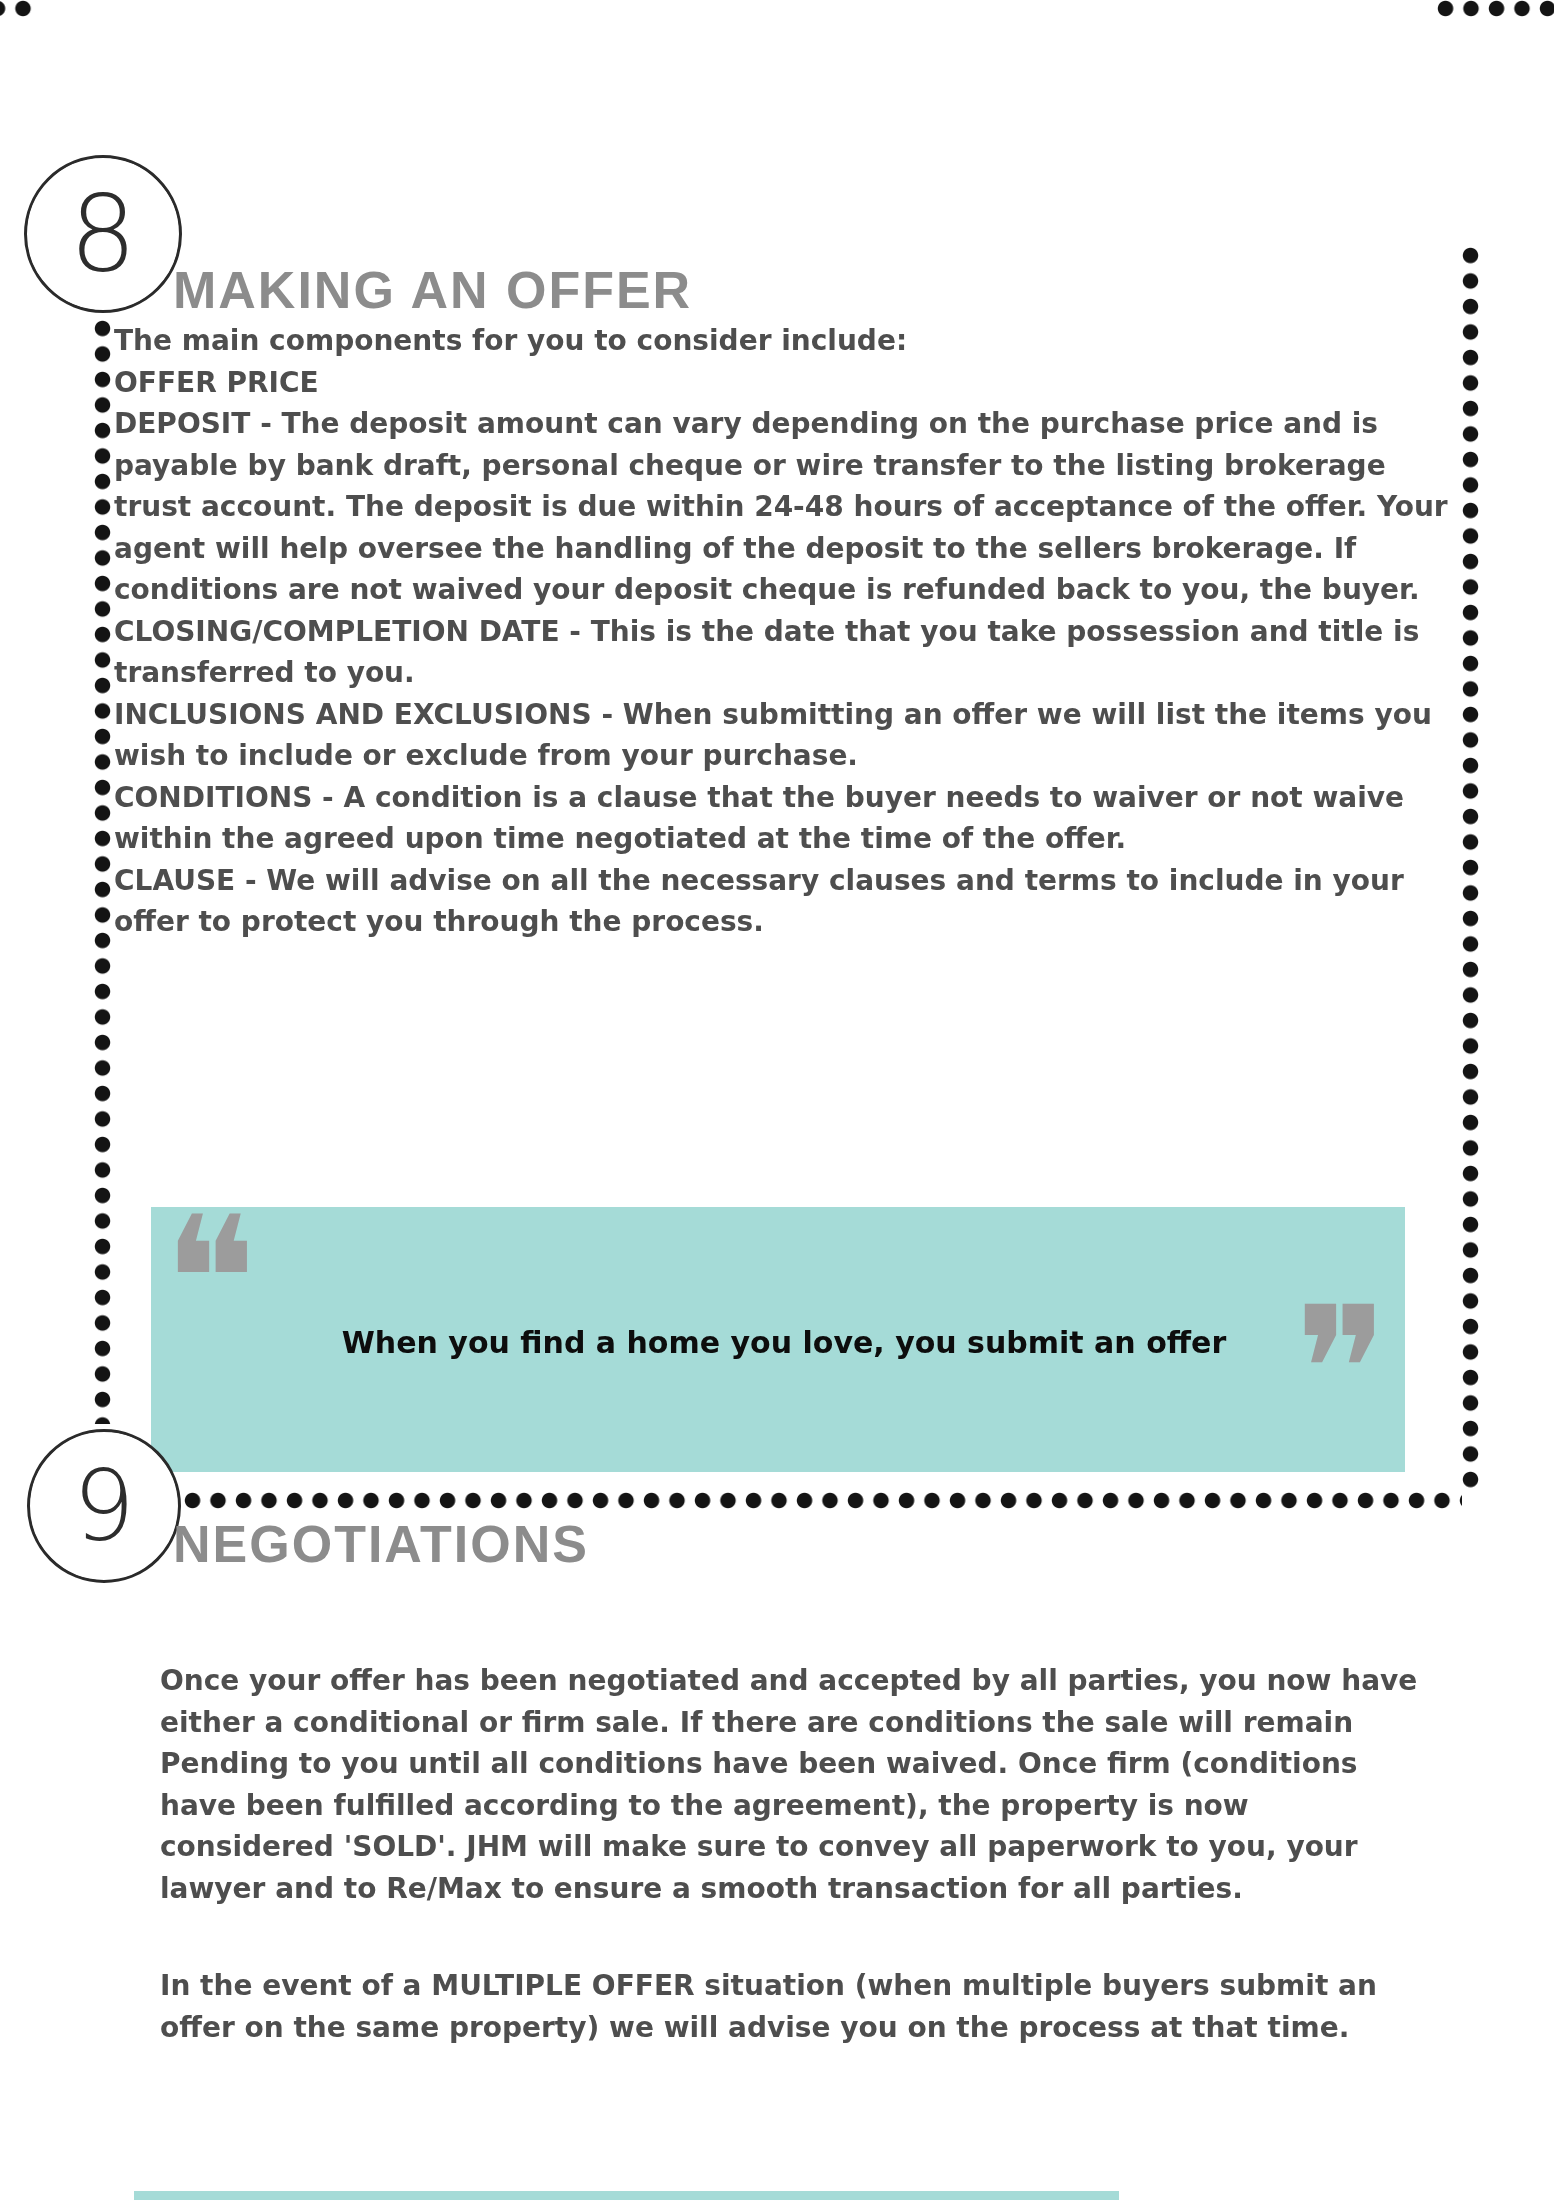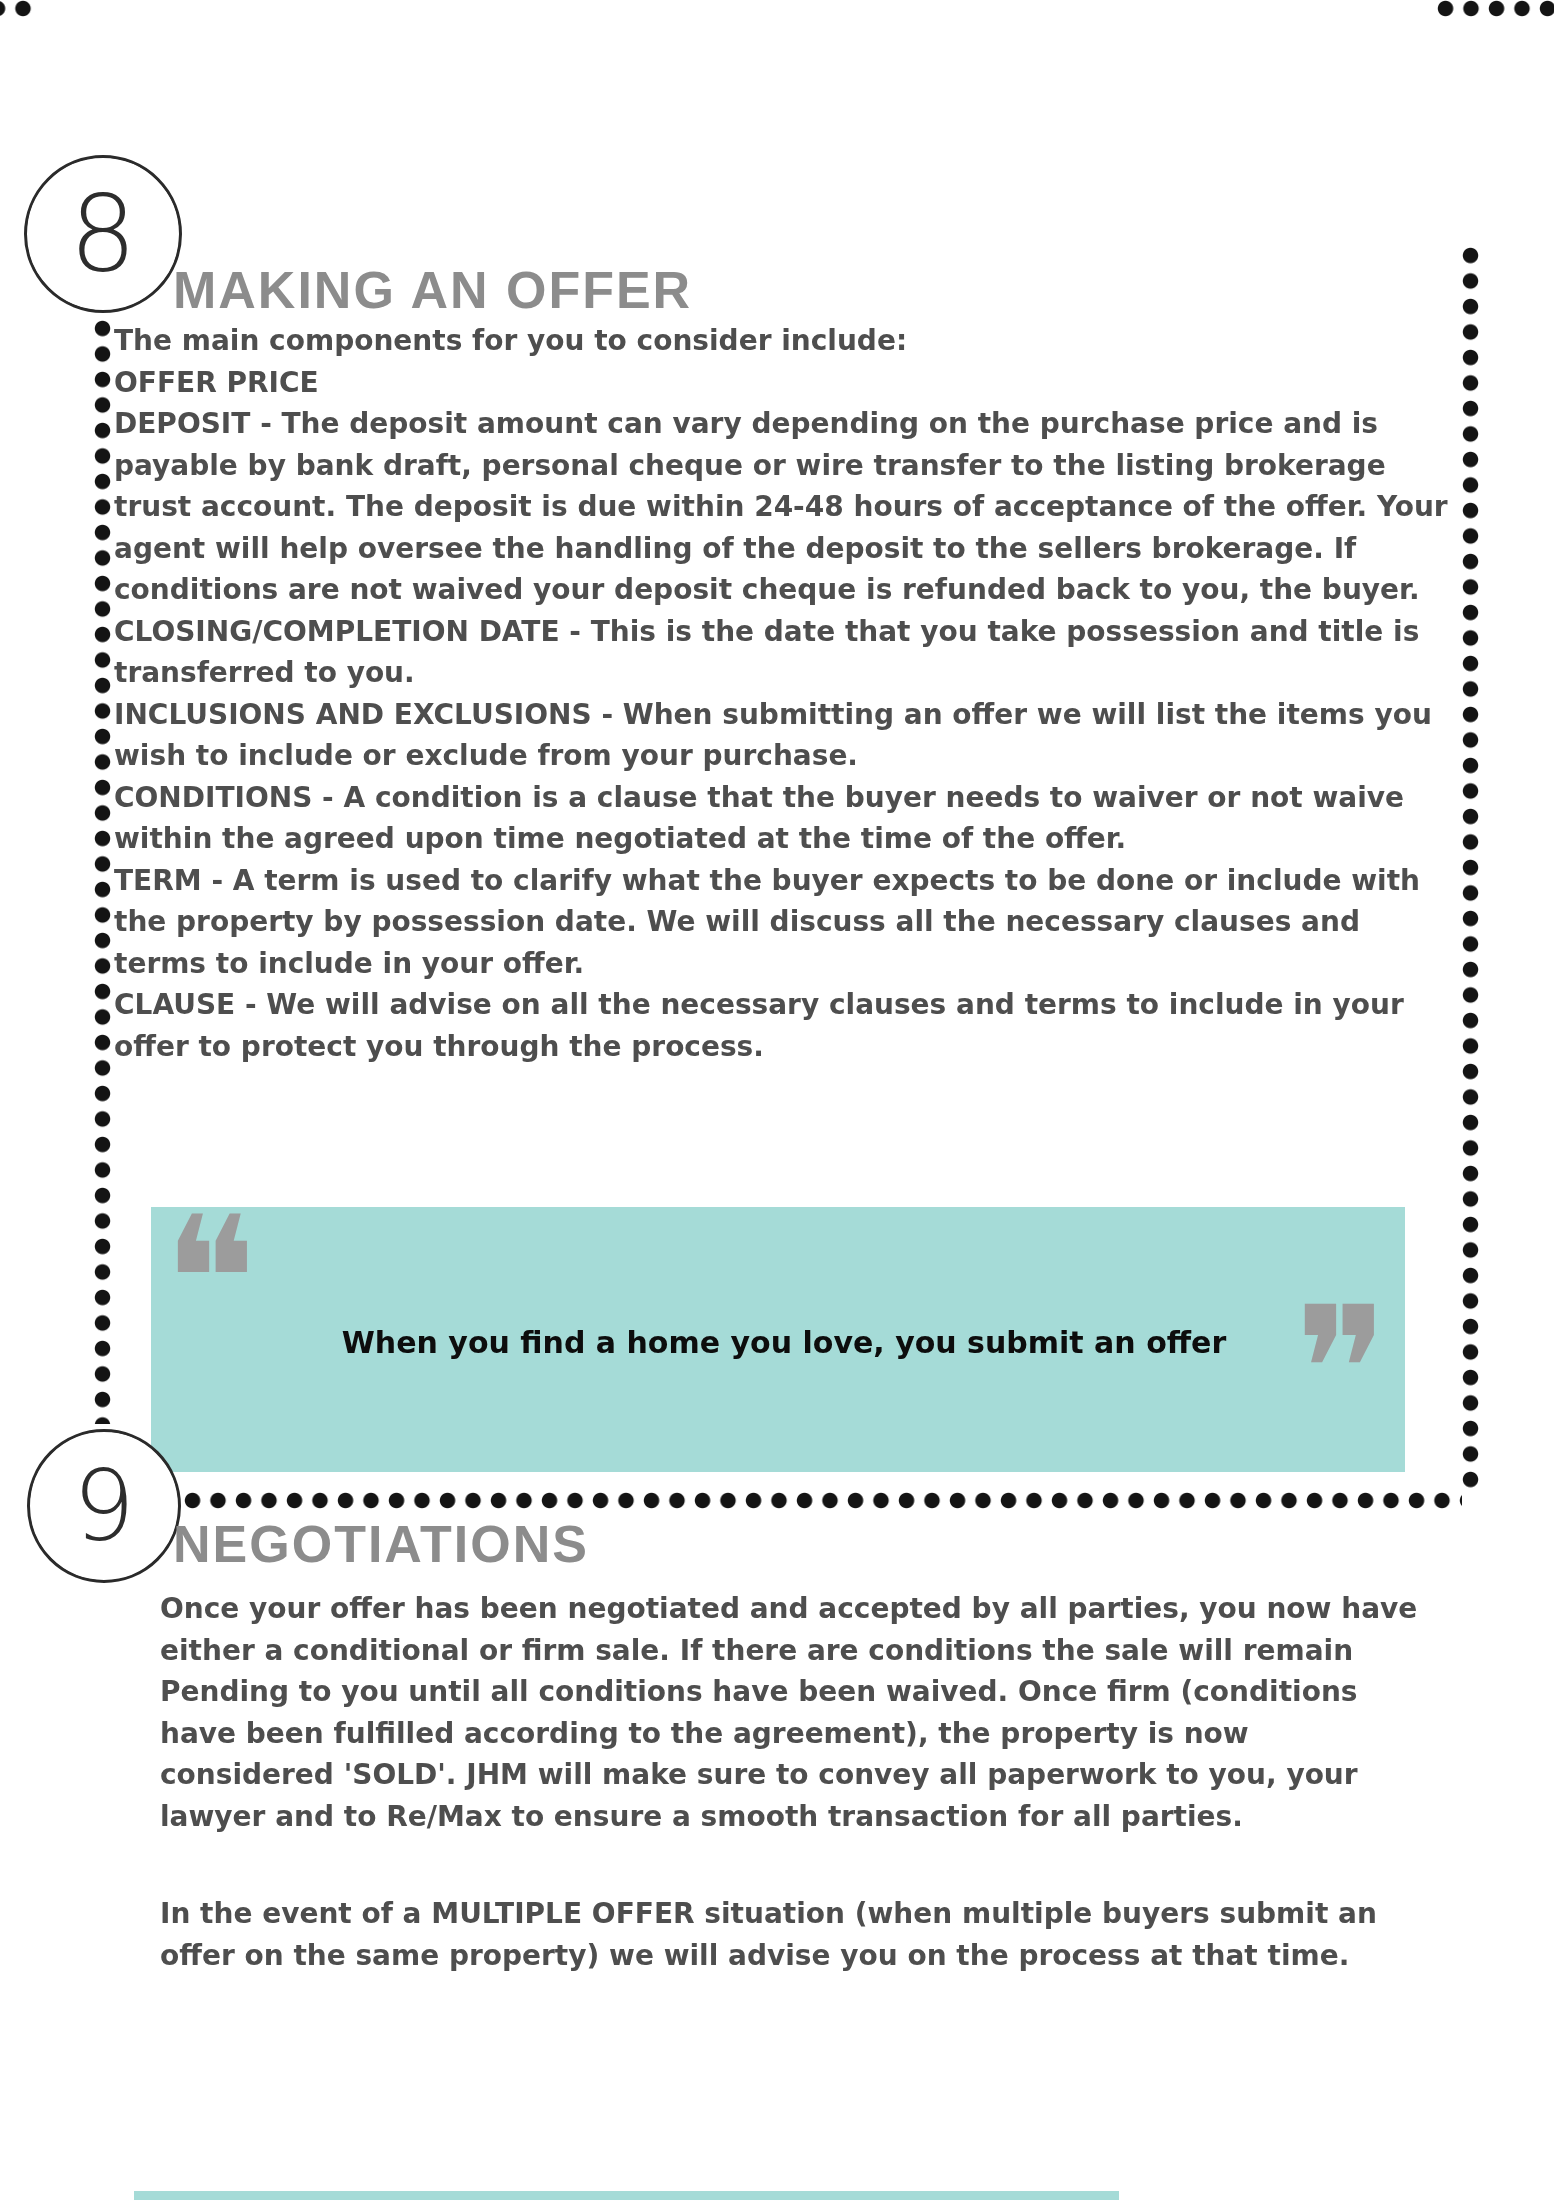--- a/index.html
+++ b/index.html
@@ -48,21 +48,21 @@
   }
   .title-8{left:173px;top:260px;}
   .title-9{left:173px;top:1514px;}
   
   .body-block{
     position:absolute;
     font-family:"DejaVu Sans",sans-serif;font-weight:700;
     font-size:28px;line-height:41.5px;color:var(--body_text);
   }
   .block-offer{left:114px;top:320px;width:1342px;}
-  .block-nego{left:160px;top:1588px;width:1270px;}
+  .block-nego{left:160px;top:1660px;width:1270px;}
   .block-nego p{margin:0;}
   .block-nego p + p{margin-top:56px;}
   
   .quote-box{
     position:absolute;left:151px;top:1207px;width:1254px;height:265px;
     background:var(--teal);
   }
   .quote-mark{
     position:absolute;font-family:"DejaVu Sans",sans-serif;
     font-size:175px;line-height:1;color:var(--quote_mark_gray);
@@ -97,21 +97,20 @@
   </div>
   <div class="section-title title-8">MAKING AN OFFER</div>
 
   <div class="body-block block-offer">
     <div>The main components for you to consider include:</div>
     <div>OFFER PRICE</div>
     <div>DEPOSIT - The deposit amount can vary depending on the purchase price and is payable by bank draft, personal cheque or wire transfer to the listing brokerage trust account. The deposit is due within 24-48 hours of acceptance of the offer. Your agent will help oversee the handling of the deposit to the sellers brokerage. If conditions are not waived your deposit cheque is refunded back to you, the buyer.</div>
     <div>CLOSING/COMPLETION DATE - This is the date that you take possession and title is transferred to you.</div>
     <div>INCLUSIONS AND EXCLUSIONS - When submitting an offer we will list the items you wish to include or exclude from your purchase.</div>
     <div>CONDITIONS - A condition is a clause that the buyer needs to waiver or not waive within the agreed upon time negotiated at the time of the offer.</div>
-    <div>TERM - A term is used to clarify what the buyer expects to be done or include with the property by possession date. We will discuss all the necessary clauses and terms to include in your offer.</div>
     <div>CLAUSE - We will advise on all the necessary clauses and terms to include in your offer to protect you through the process.</div>
   </div>
 
   <div class="quote-box">
     <span class="quote-mark quote-open">❝</span>
     <div class="quote-text">When you find a home you love, you submit an offer</div>
     <span class="quote-mark quote-close">❞</span>
   </div>
 
   <div class="num-circle circle-9">

